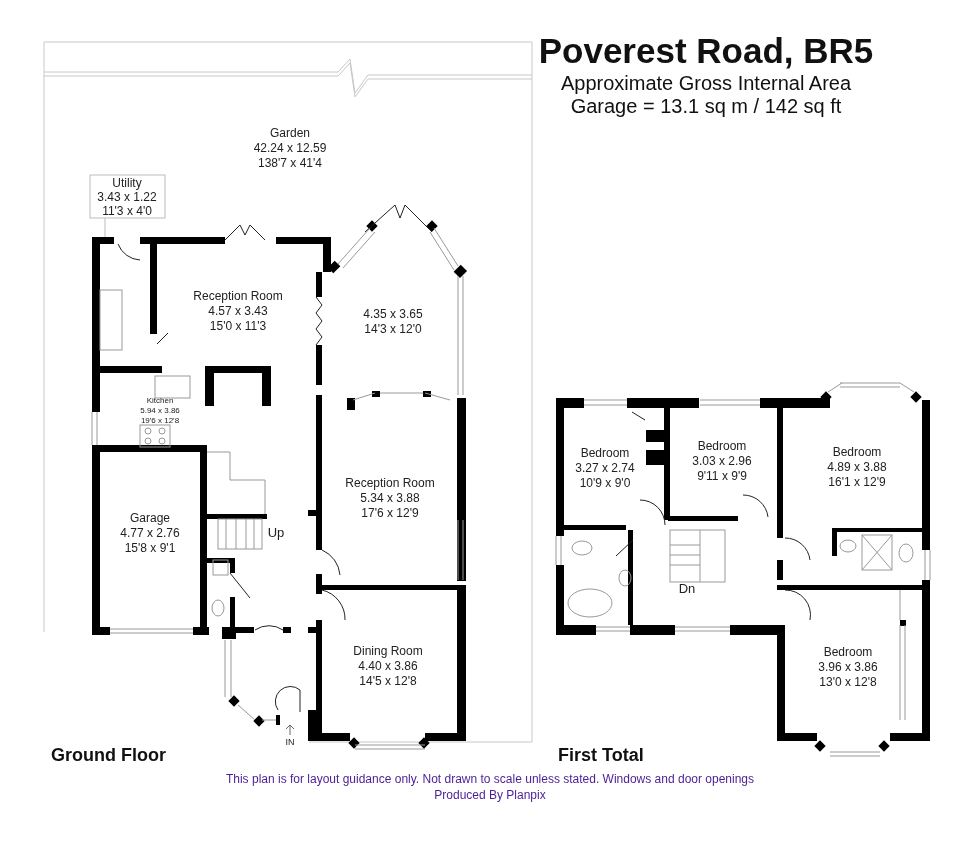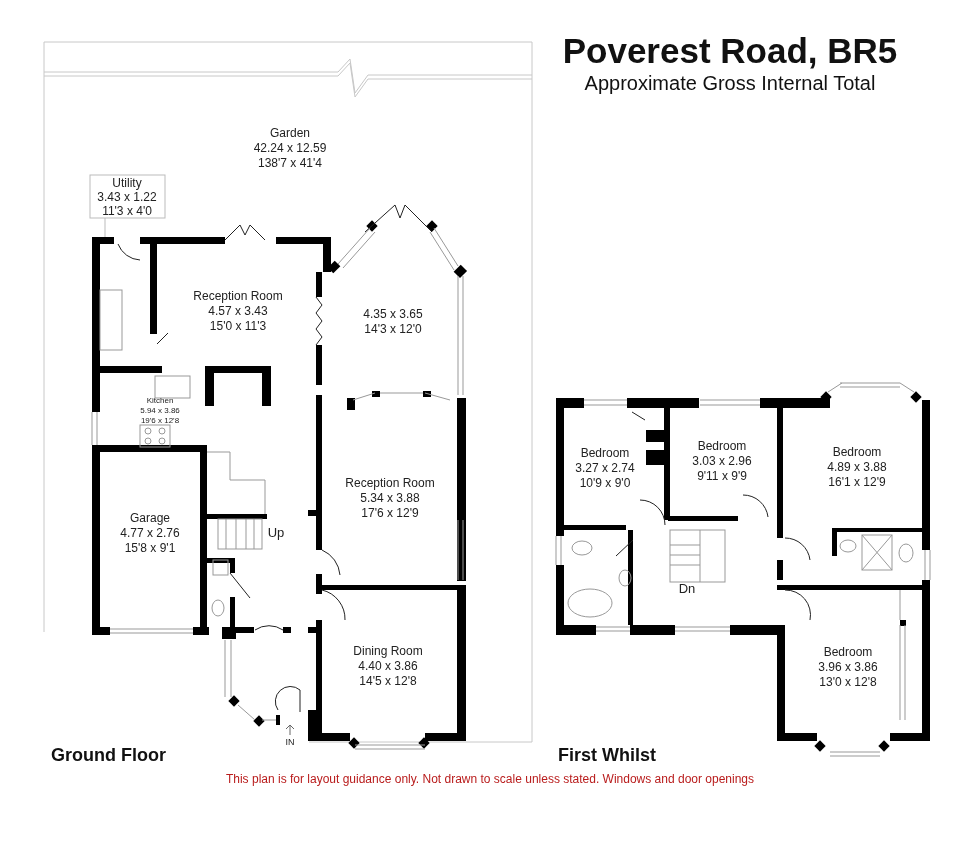--- a/index.html
+++ b/index.html
@@ -1,30 +1,31 @@
 <!DOCTYPE html>
 <html><head>
 <meta charset="utf-8">
 <style>
   html, body { margin: 0; padding: 0; background: #ffffff; }
   body { width: 980px; height: 862px; position: relative; overflow: hidden; font-family: "Liberation Sans", sans-serif; color: #111; }
-  .title-block { position: absolute; left: 560px; top: 30px; width: 340px; text-align: center; }
+  .title-block { position: absolute; left: 536px; top: 30px; width: 340px; text-align: center; }
   .title { font-weight: bold; font-size: 35px; line-height: 42px; margin: 0; }
   .sub { font-size: 20px; line-height: 23px; }
   .floor-label { position: absolute; font-weight: bold; font-size: 18px; }
-  .disclaimer { position: absolute; left: 190px; top: 772px; width: 600px; text-align: center; font-size: 12px; line-height: 15.5px; color: #b91c1c; }
+  .disclaimer { position: absolute; left: 190px; top: 772px; width: 600px; text-align: center; font-size: 12px; line-height: 15.5px; color: #4c1d95; }
   svg { position: absolute; left: 0; top: 0; }
   .room-text { font-family: "Liberation Sans", sans-serif; fill: #222; text-anchor: middle; }
 </style>
 </head>
 <body>
 
 <div class="title-block">
   <div class="title">Poverest Road, BR5</div>
-  <div class="sub">Approximate Gross Internal Total</div>
+  <div class="sub">Approximate Gross Internal Area</div>
+  <div class="sub">Garage = 13.1 sq m / 142 sq ft</div>
 </div>
 
 <svg width="980" height="862" viewBox="0 0 980 862">
 
   <g fill="none" stroke="#c8c8c8" stroke-width="1">
     <polyline points="44,42 532,42 532,742 309,742"></polyline>
     <line x1="44" y1="42" x2="44" y2="632"></line>
     <polyline points="44,72 338,72 350,59 355,93 368,75 532,75"></polyline>
     <polyline points="44,76 338,76 350,63 355,97 368,79 532,79"></polyline>
   </g>
@@ -283,17 +284,18 @@
 
     <text class="room-text" x="848" y="656">Bedroom</text>
     <text class="room-text" x="848" y="671">3.96 x 3.86</text>
     <text class="room-text" x="848" y="686">13'0 x 12'8</text>
 
     <text class="room-text" x="687" y="593" font-size="13">Dn</text>
   </g>
 </svg>
 
 <div class="floor-label" style="left:51px; top:745px;">Ground Floor</div>
-<div class="floor-label" style="left:558px; top:745px;">First Whilst</div>
+<div class="floor-label" style="left:558px; top:745px;">First Total</div>
 
 <div class="disclaimer">
   <div>This plan is for layout guidance only. Not drawn to scale unless stated. Windows and door openings</div>
+  <div>Produced By Planpix</div>
 </div>
 
 </body></html>

